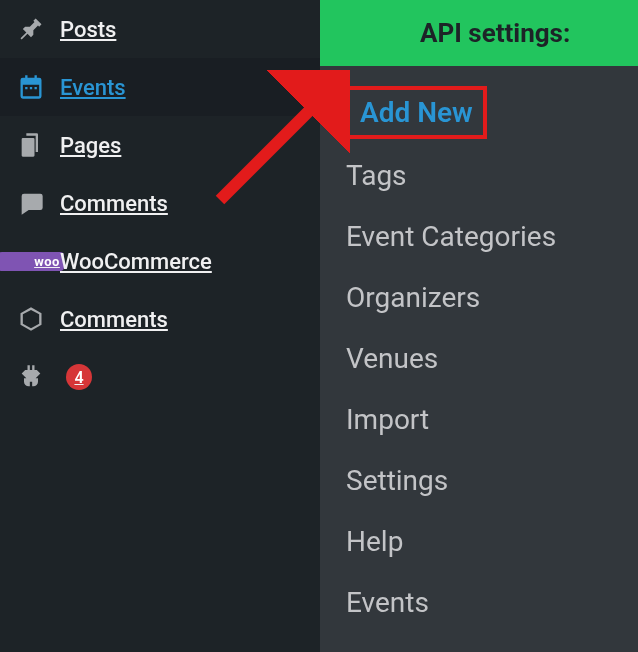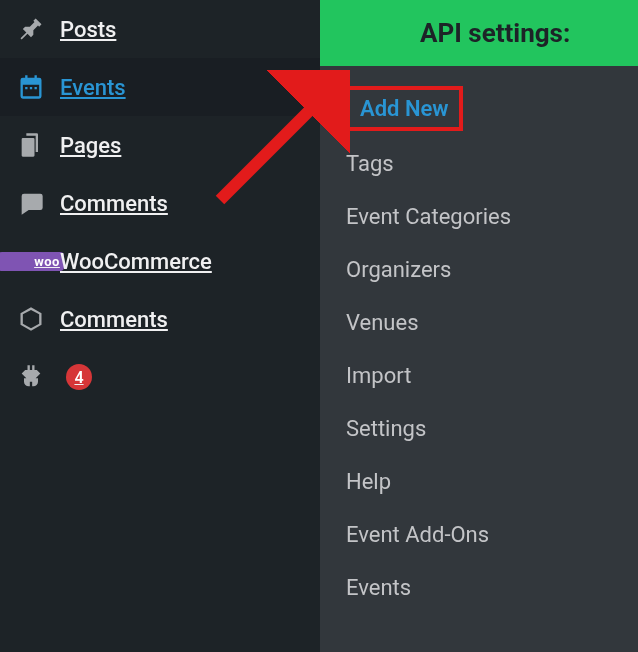--- a/index.html
+++ b/index.html
@@ -75,21 +75,21 @@
   .header-strip .title {
     color: #1d2327;
     font-size: 26px;
     font-weight: 700;
   }
   .sub-list {
     padding: 14px 0 0 26px;
   }
   .sub-item {
     color: #c3c4c7;
-    font-size: 22px;
+    font-size: 28px;
     padding: 14px 0;
     cursor: pointer;
     display: inline-block;
   }
   .sub-item.highlighted {
     color: #2995d4;
     font-weight: 600;
     border: 4px solid #e21b1b;
     padding: 6px 10px;
     margin-top: 6px;
@@ -210,21 +210,20 @@
   </div>
   <div class="sub-list">
     <div class="sub-row"><span class="sub-item highlighted">Add New</span></div>
     <div class="sub-row"><span class="sub-item">Tags</span></div>
     <div class="sub-row"><span class="sub-item">Event Categories</span></div>
     <div class="sub-row"><span class="sub-item">Organizers</span></div>
     <div class="sub-row"><span class="sub-item">Venues</span></div>
     <div class="sub-row"><span class="sub-item">Import</span></div>
     <div class="sub-row"><span class="sub-item">Settings</span></div>
     <div class="sub-row"><span class="sub-item">Help</span></div>
-    <div class="sub-row"><span class="sub-item">Event Add-Ons</span></div>
     <div class="sub-row"><span class="sub-item">Events</span></div>
   </div>
 </div>
 
 <svg class="arrow" viewBox="0 0 140 140">
   <defs>
     <marker id="ah" markerWidth="12" markerHeight="12" refX="2" refY="6" orient="auto">
       <path d="M0,0 L12,6 L0,12 z" fill="#e21b1b"></path>
     </marker>
   </defs>

